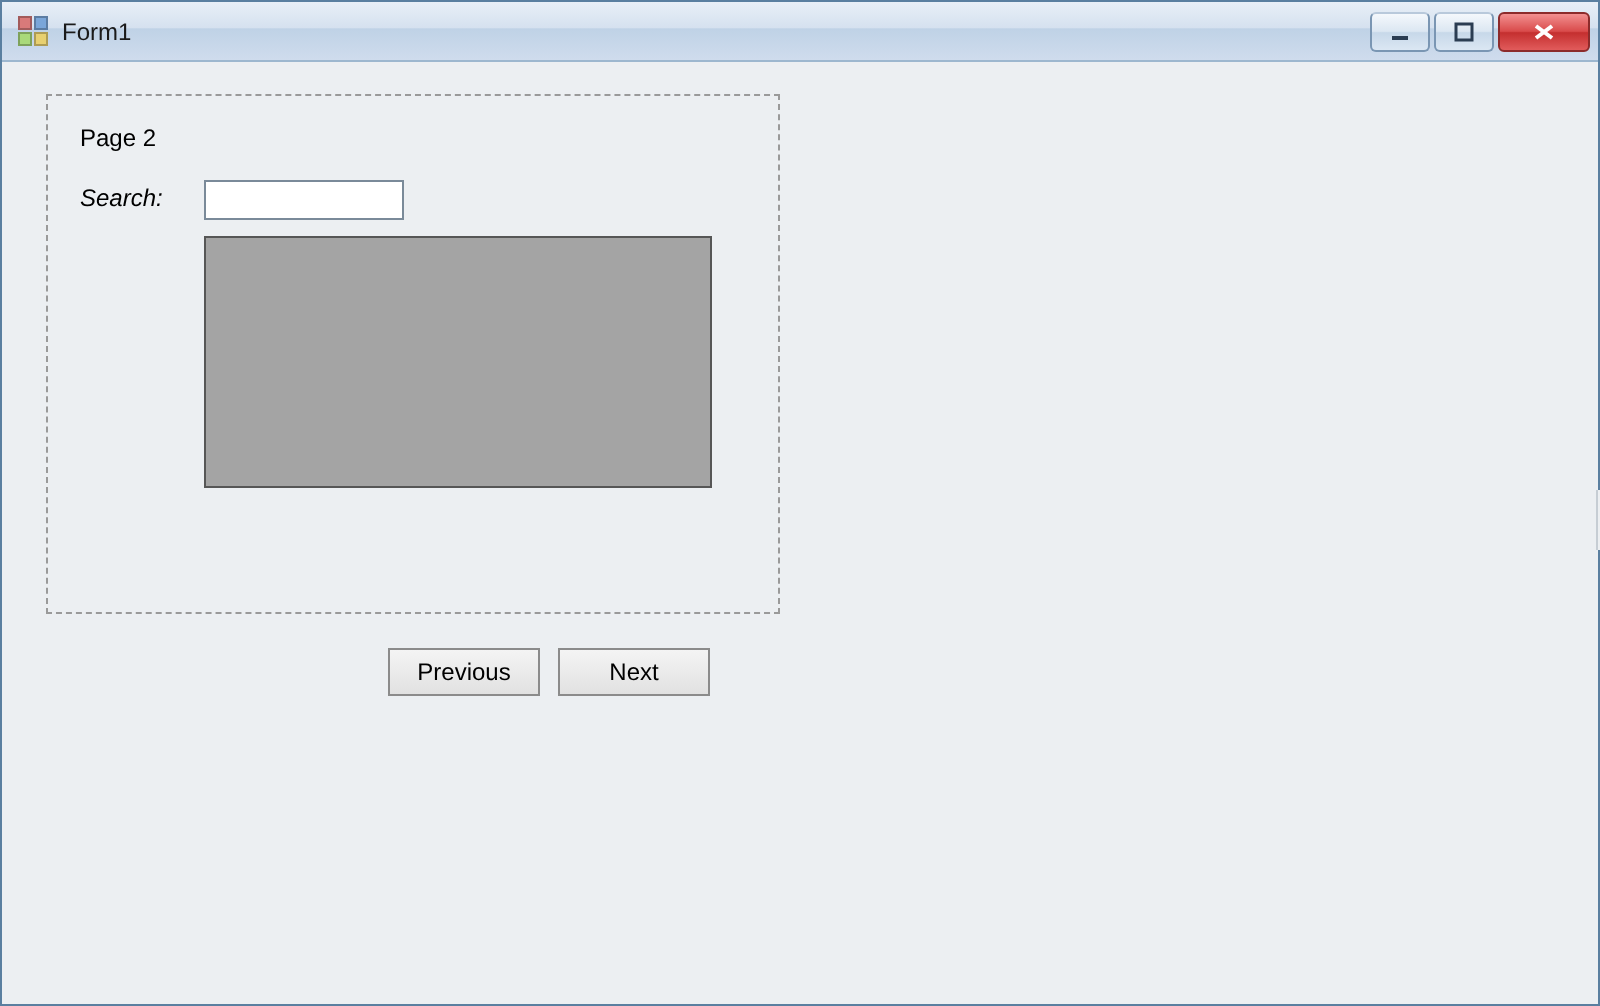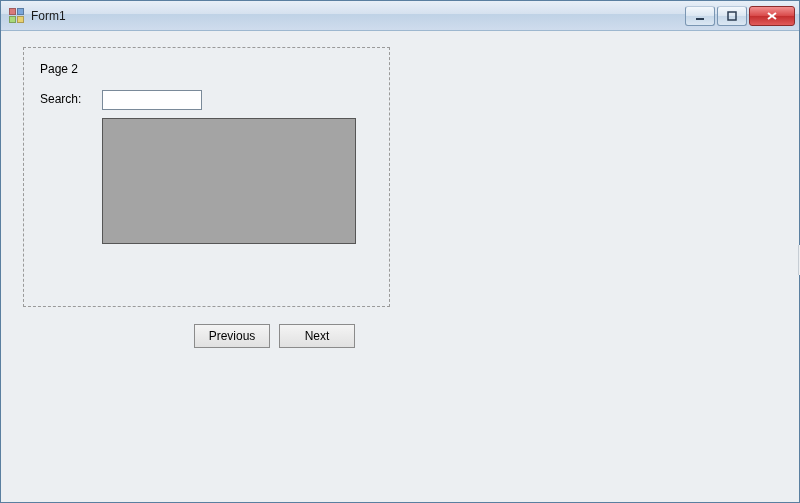--- a/index.html
+++ b/index.html
@@ -62,20 +62,21 @@
       border:1px dashed #9a9a9a;
       background:#eceff2;
     }
     .page-label {
       position:absolute; left:16px; top:14px;
       color:#000;
     }
     .search-label {
       position:absolute; left:16px; top:44px;
       color:#000;
+      font-style:italic;
     }
     .search-input {
       position:absolute; left:78px; top:42px;
       width:100px; height:20px;
       border:1px solid #7a8a99;
       background:#fff;
       outline:none;
       padding:1px 3px;
       font-family:inherit; font-size:12px;
     }

